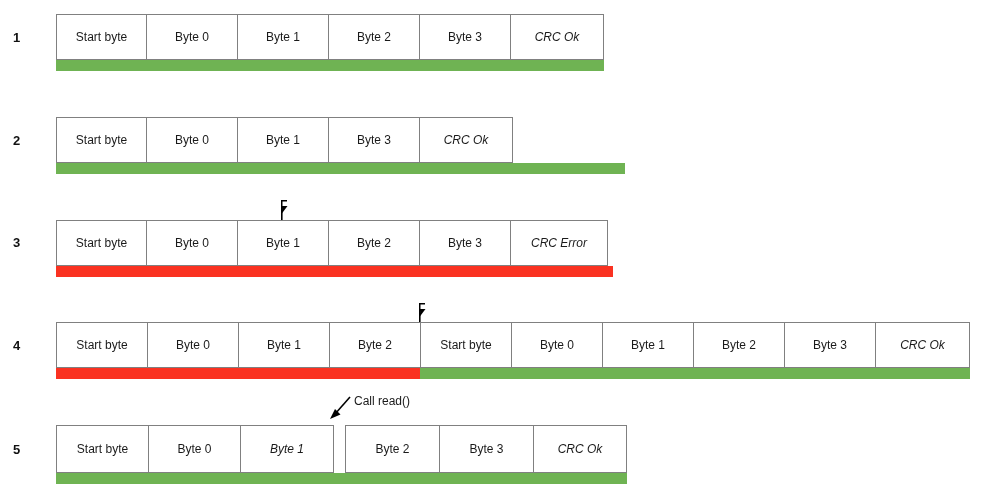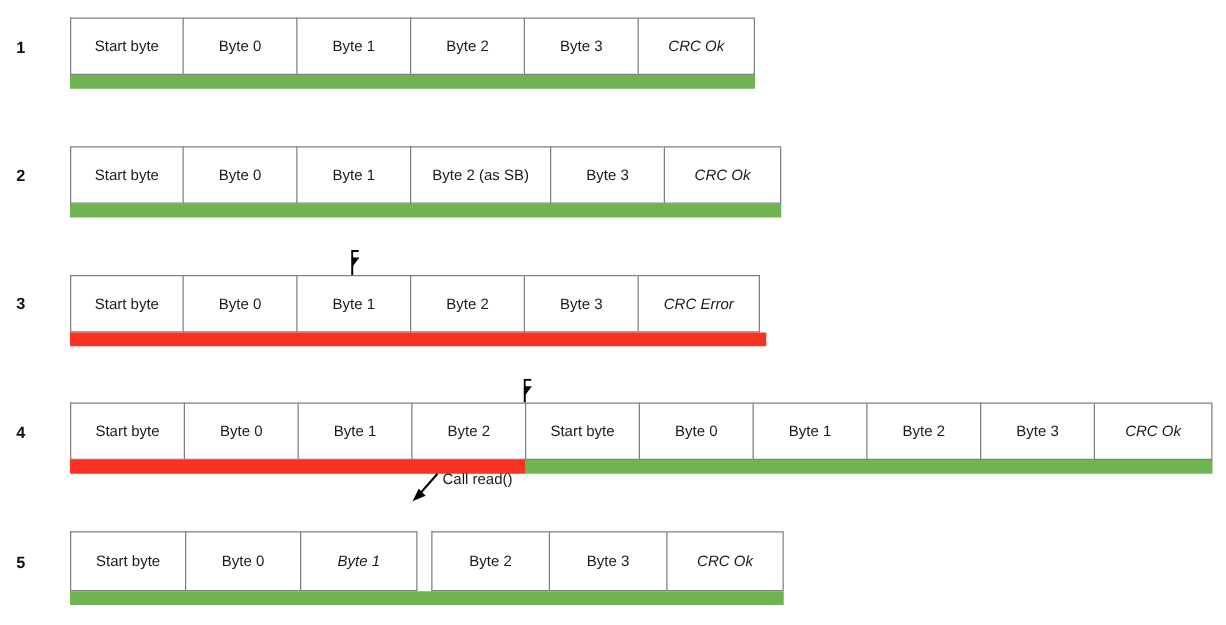--- a/index.html
+++ b/index.html
@@ -115,21 +115,20 @@
       <div class="bar" style="width:548px; background:#6fb353;"></div>
     </div>
   </div>
 
   <div class="row">
     <div class="row-num" style="left:13px; top:134px;">2</div>
     <div class="frame" style="left:56px; top:117px; width:569px; height:46px;">
       <div class="cell" style="width:90px;">Start byte</div>
       <div class="cell" style="width:91px;">Byte 0</div>
       <div class="cell" style="width:91px;">Byte 1</div>
-      <div class="cell" style="width:112px;">Byte 2 (as SB)</div>
       <div class="cell" style="width:91px;">Byte 3</div>
       <div class="cell edge-right" style="width:94px;">CRC Ok</div>
     </div>
     <div class="barwrap" style="left:56px; top:163px; width:569px; height:11px;">
       <div class="bar" style="width:569px; background:#6fb353;"></div>
     </div>
   </div>
 
   <div class="row">
     <div class="row-num" style="left:13px; top:236px;">3</div>
@@ -173,21 +172,21 @@
       <div class="cell edge-right" style="width:95px;">CRC Ok</div>
     </div>
     <div class="barwrap" style="left:56px; top:368px; width:914px; height:11px;">
       <div class="bar" style="width:364px; background:#fa3221;"></div>
       <div class="bar" style="width:550px; background:#6fb353;"></div>
     </div>
   </div>
 
   <div class="row">
     <div class="row-num" style="left:13px; top:443px;">5</div>
-    <div class="callout" style="left:326px; top:378px;">
+    <div class="callout" style="left:326px; top:396px;">
       <div class="callout-arrow">
         <svg width="26" height="26" viewBox="0 0 26 26">
           <path d="M24 1 L9 18" stroke="#000000" stroke-width="1.6" fill="none"></path>
           <path d="M4 23 L14.5 18.5 L9 13 Z" fill="#000000"></path>
         </svg>
       </div>
       <div class="callout-label">Call read()</div>
     </div>
     <div class="frame" style="left:56px; top:425px; width:571px; height:48px;">
       <div class="cell" style="width:92px;">Start byte</div>

